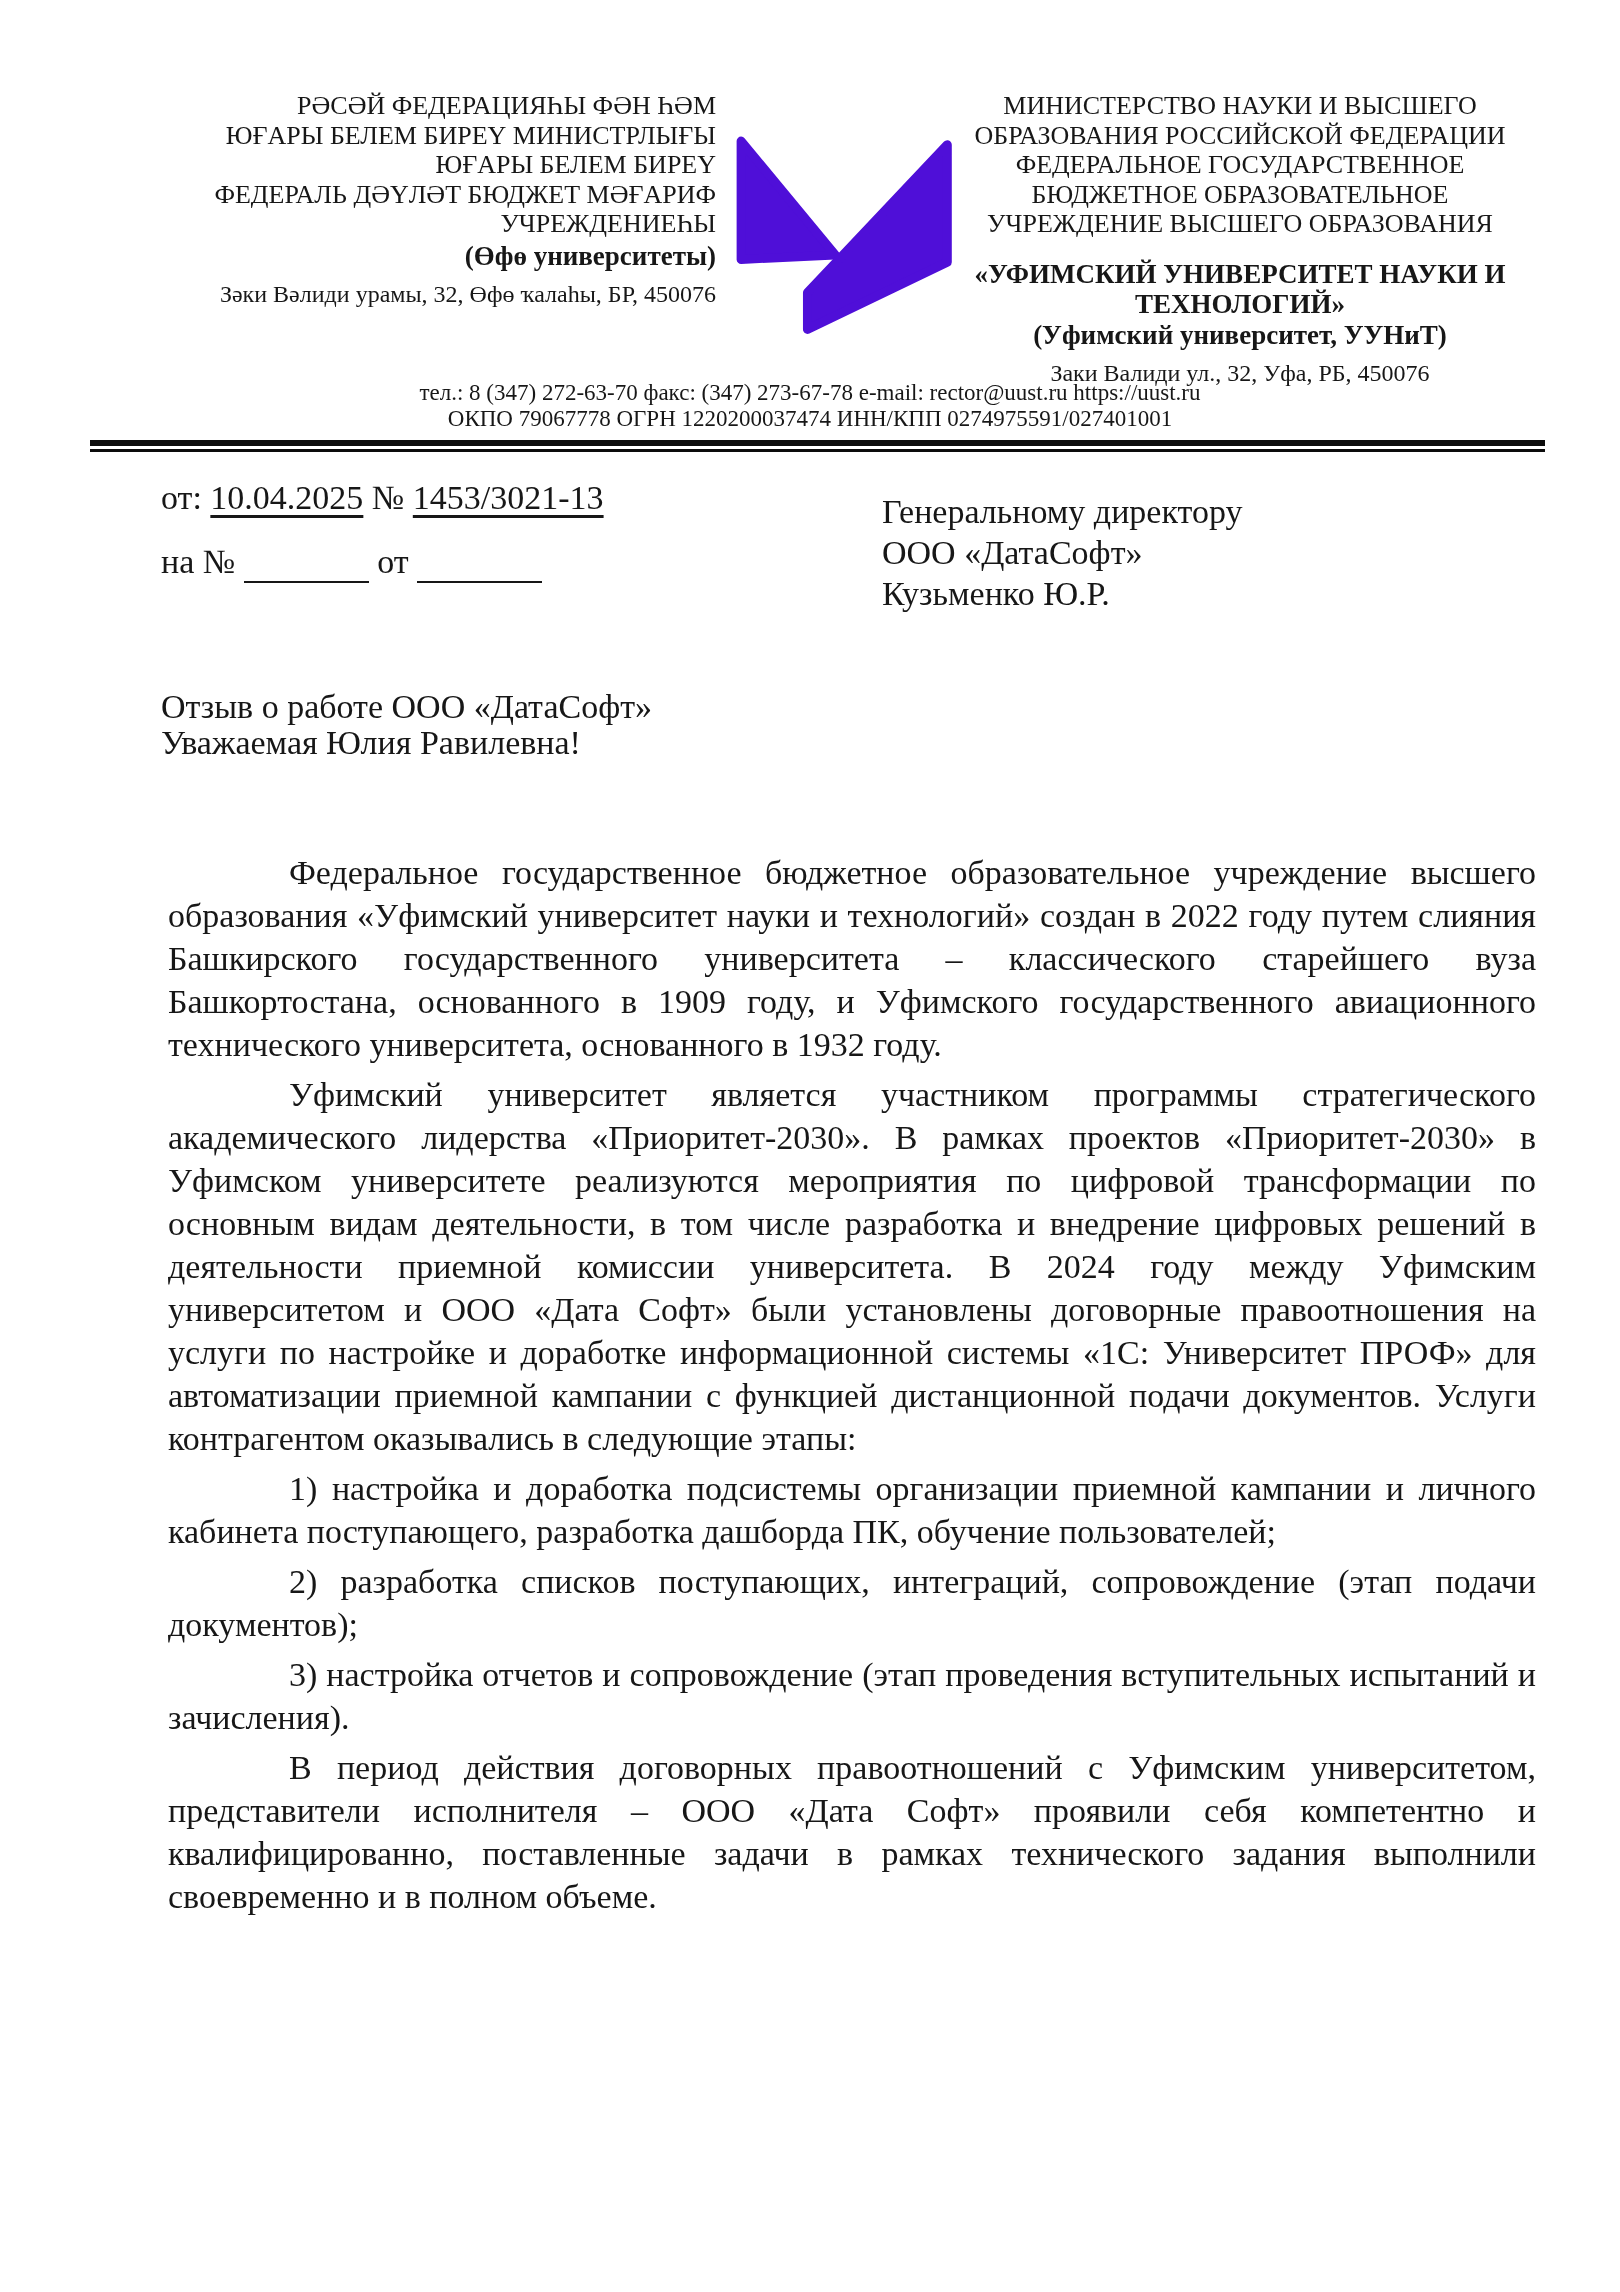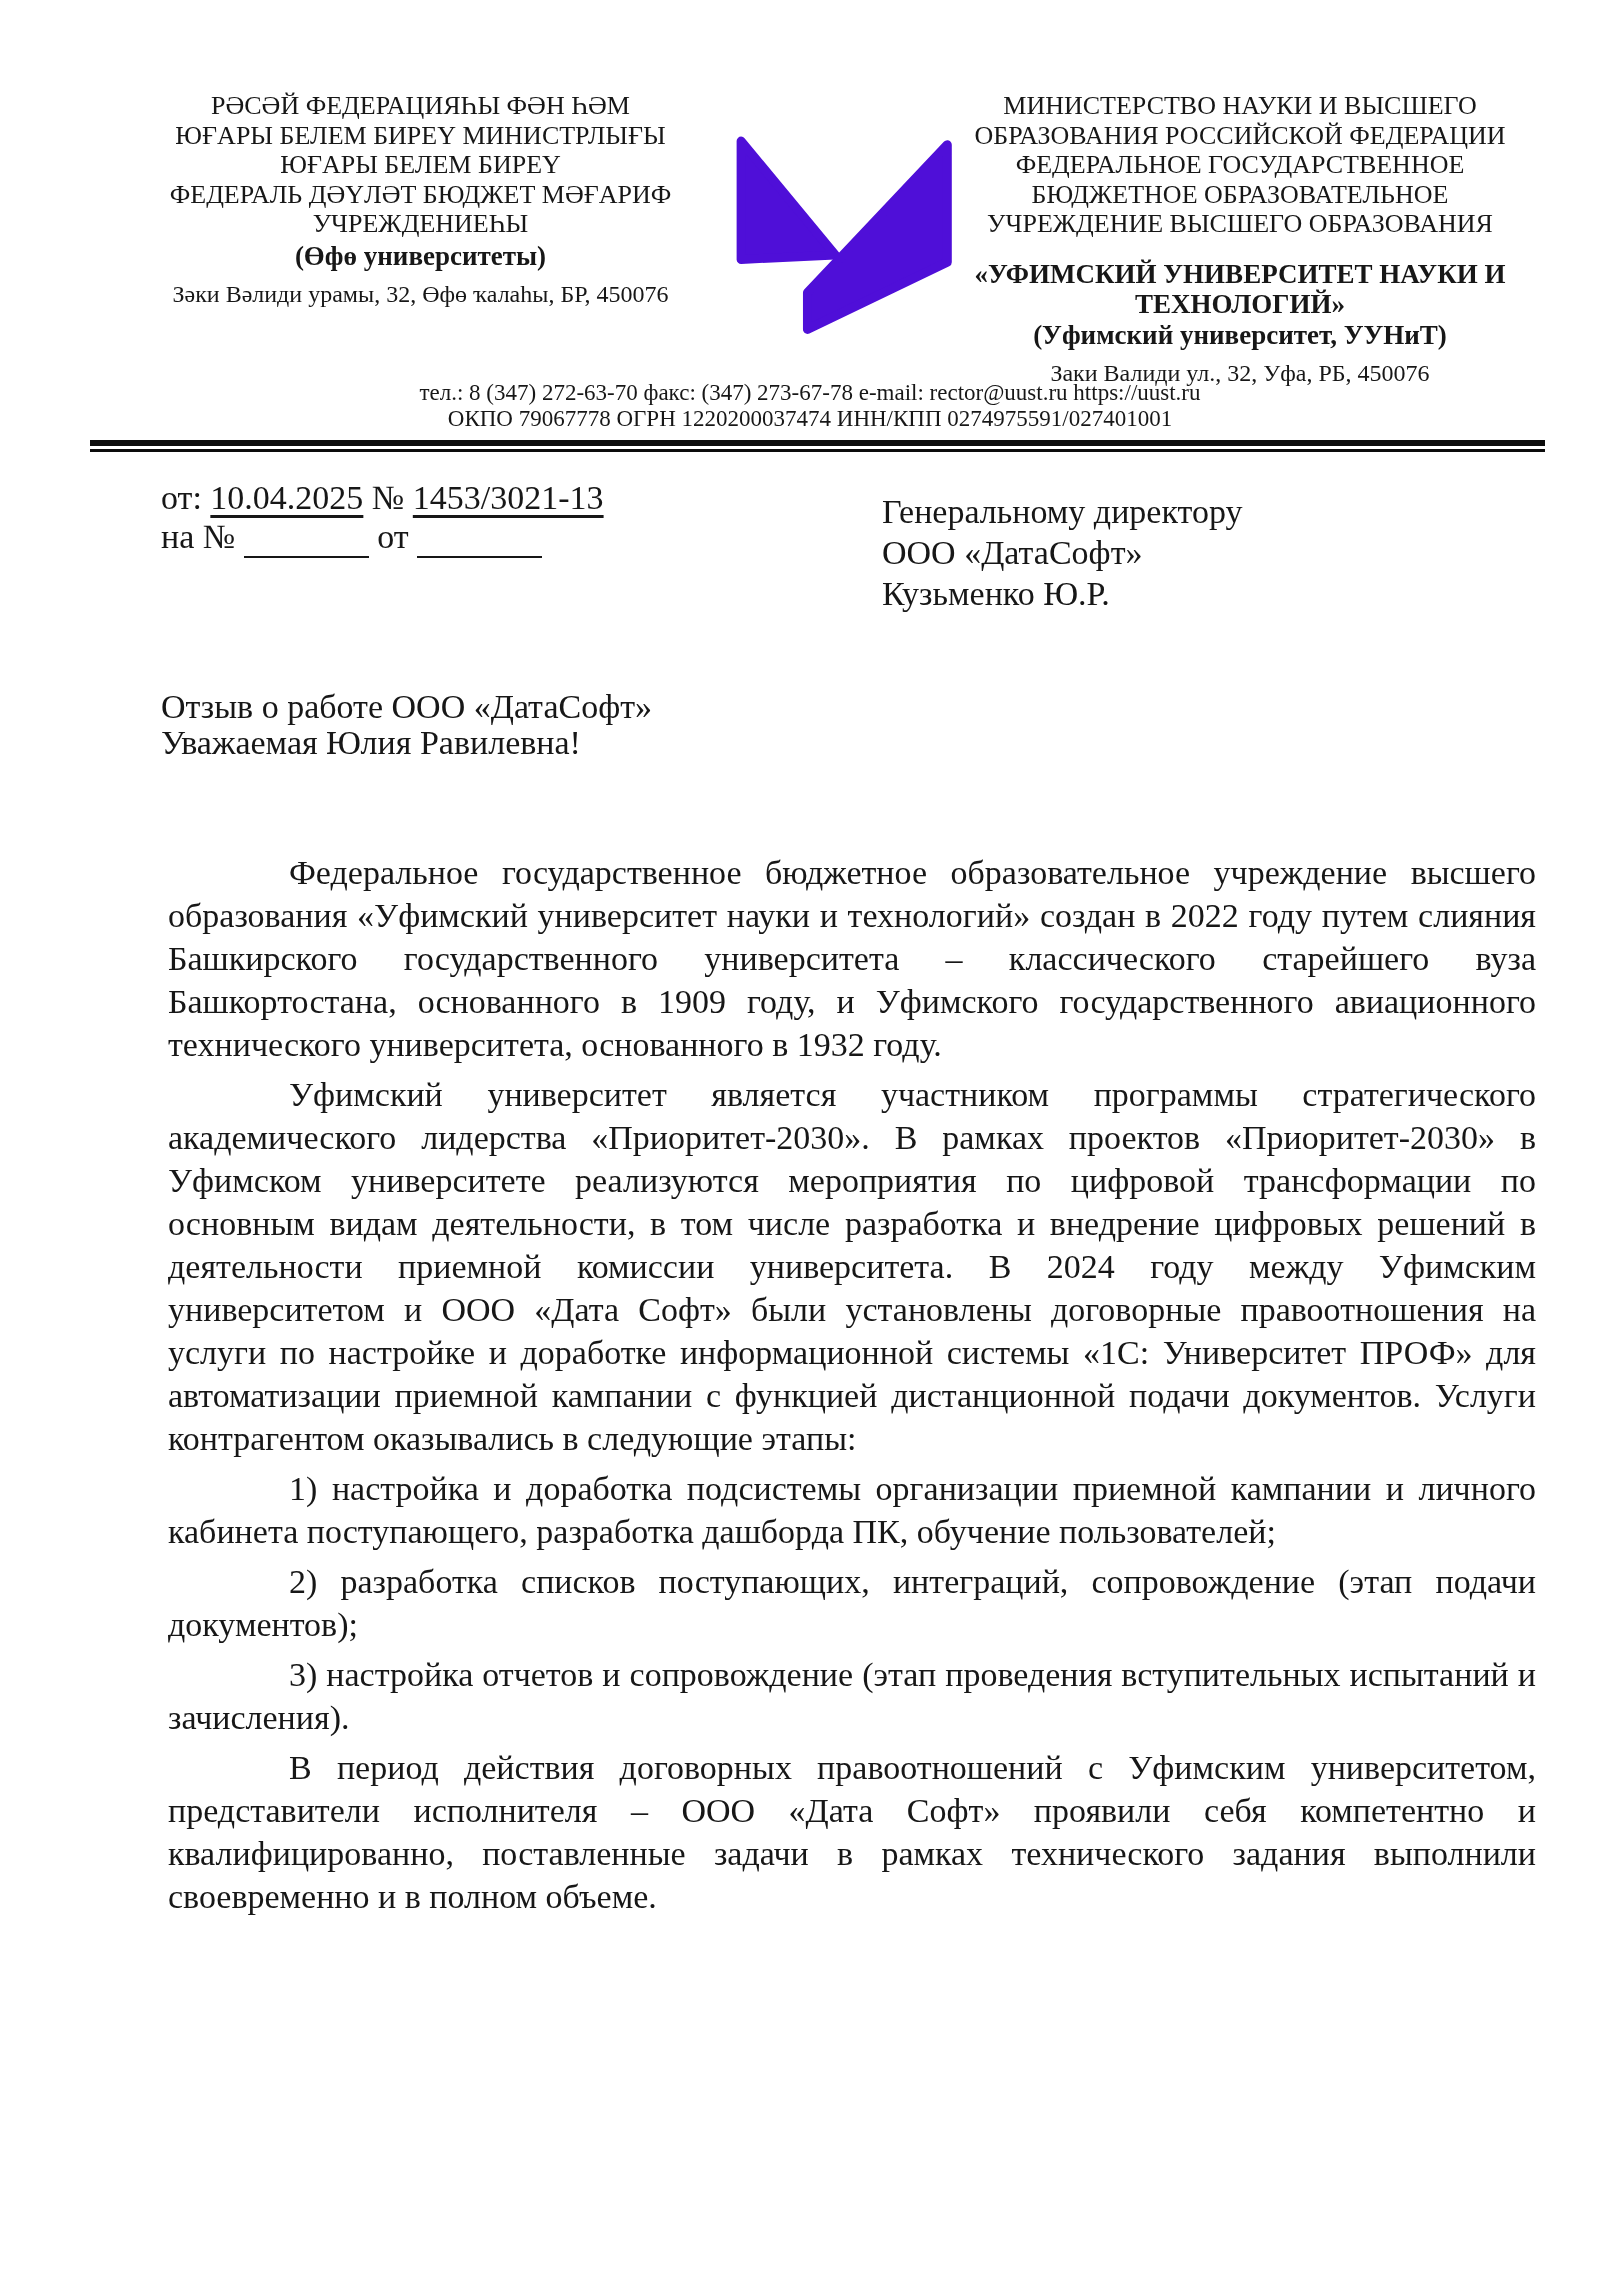--- a/index.html
+++ b/index.html
@@ -6,37 +6,37 @@
   .page{
     position:relative;
     width:1620px;height:2293px;
     background:#ffffff;
     color:#171717;
     font-family:"Liberation Serif","DejaVu Serif",serif;
     overflow:hidden;
   }
   
   .hdr-col{position:absolute;top:91px;text-align:center;font-size:26px;line-height:29.6px;}
-  .hdr-left{left:125px;width:591px;}
+  .hdr-left{left:125px;width:591px;text-align:right;}
   .hdr-right{left:931px;width:618px;}
   .hdr-ministry div{white-space:nowrap;}
   .hdr-left .hdr-ministry div{white-space:normal;}
   .hdr-name{margin-top:19.7px;font-weight:bold;font-size:27px;line-height:30px;}
   .hdr-short{font-weight:bold;font-size:27px;line-height:30px;margin-top:1.8px;}
   .hdr-addr{margin-top:9px;font-size:24px;line-height:28px;}
   .logo{position:absolute;left:716px;top:116px;width:260px;height:260px;}
   .contacts{
     position:absolute;left:0;top:380px;width:1620px;
     text-align:center;font-size:23px;line-height:26px;
   }
   .rule-thick{position:absolute;left:90px;top:440px;width:1455px;height:6.3px;background:#0c0c0c;}
   .rule-thin{position:absolute;left:90px;top:449px;width:1455px;height:2.7px;background:#0c0c0c;}
   
   .ref{position:absolute;left:161px;top:478px;font-size:34px;line-height:39px;width:681px;}
-  .ref-row2{}
+  .ref-row2{margin-top:25px;}
   .u{ text-decoration:underline; text-decoration-thickness:2.7px; text-underline-offset:6.3px;}
   .blank{display:inline-block;width:125px;border-bottom:2.7px solid #171717;}
   .addressee{position:absolute;left:882px;top:491px;font-size:34px;line-height:41px;}
   
   .subject{position:absolute;left:161px;top:688px;font-size:34px;text-align:center;}
   .salutation{position:absolute;left:161px;top:724px;width:1382px;font-size:34px;}
   .body-text{
     position:absolute;left:161px;top:844px;width:1382px;
     font-size:34px;line-height:43px;text-align:justify;
   }

